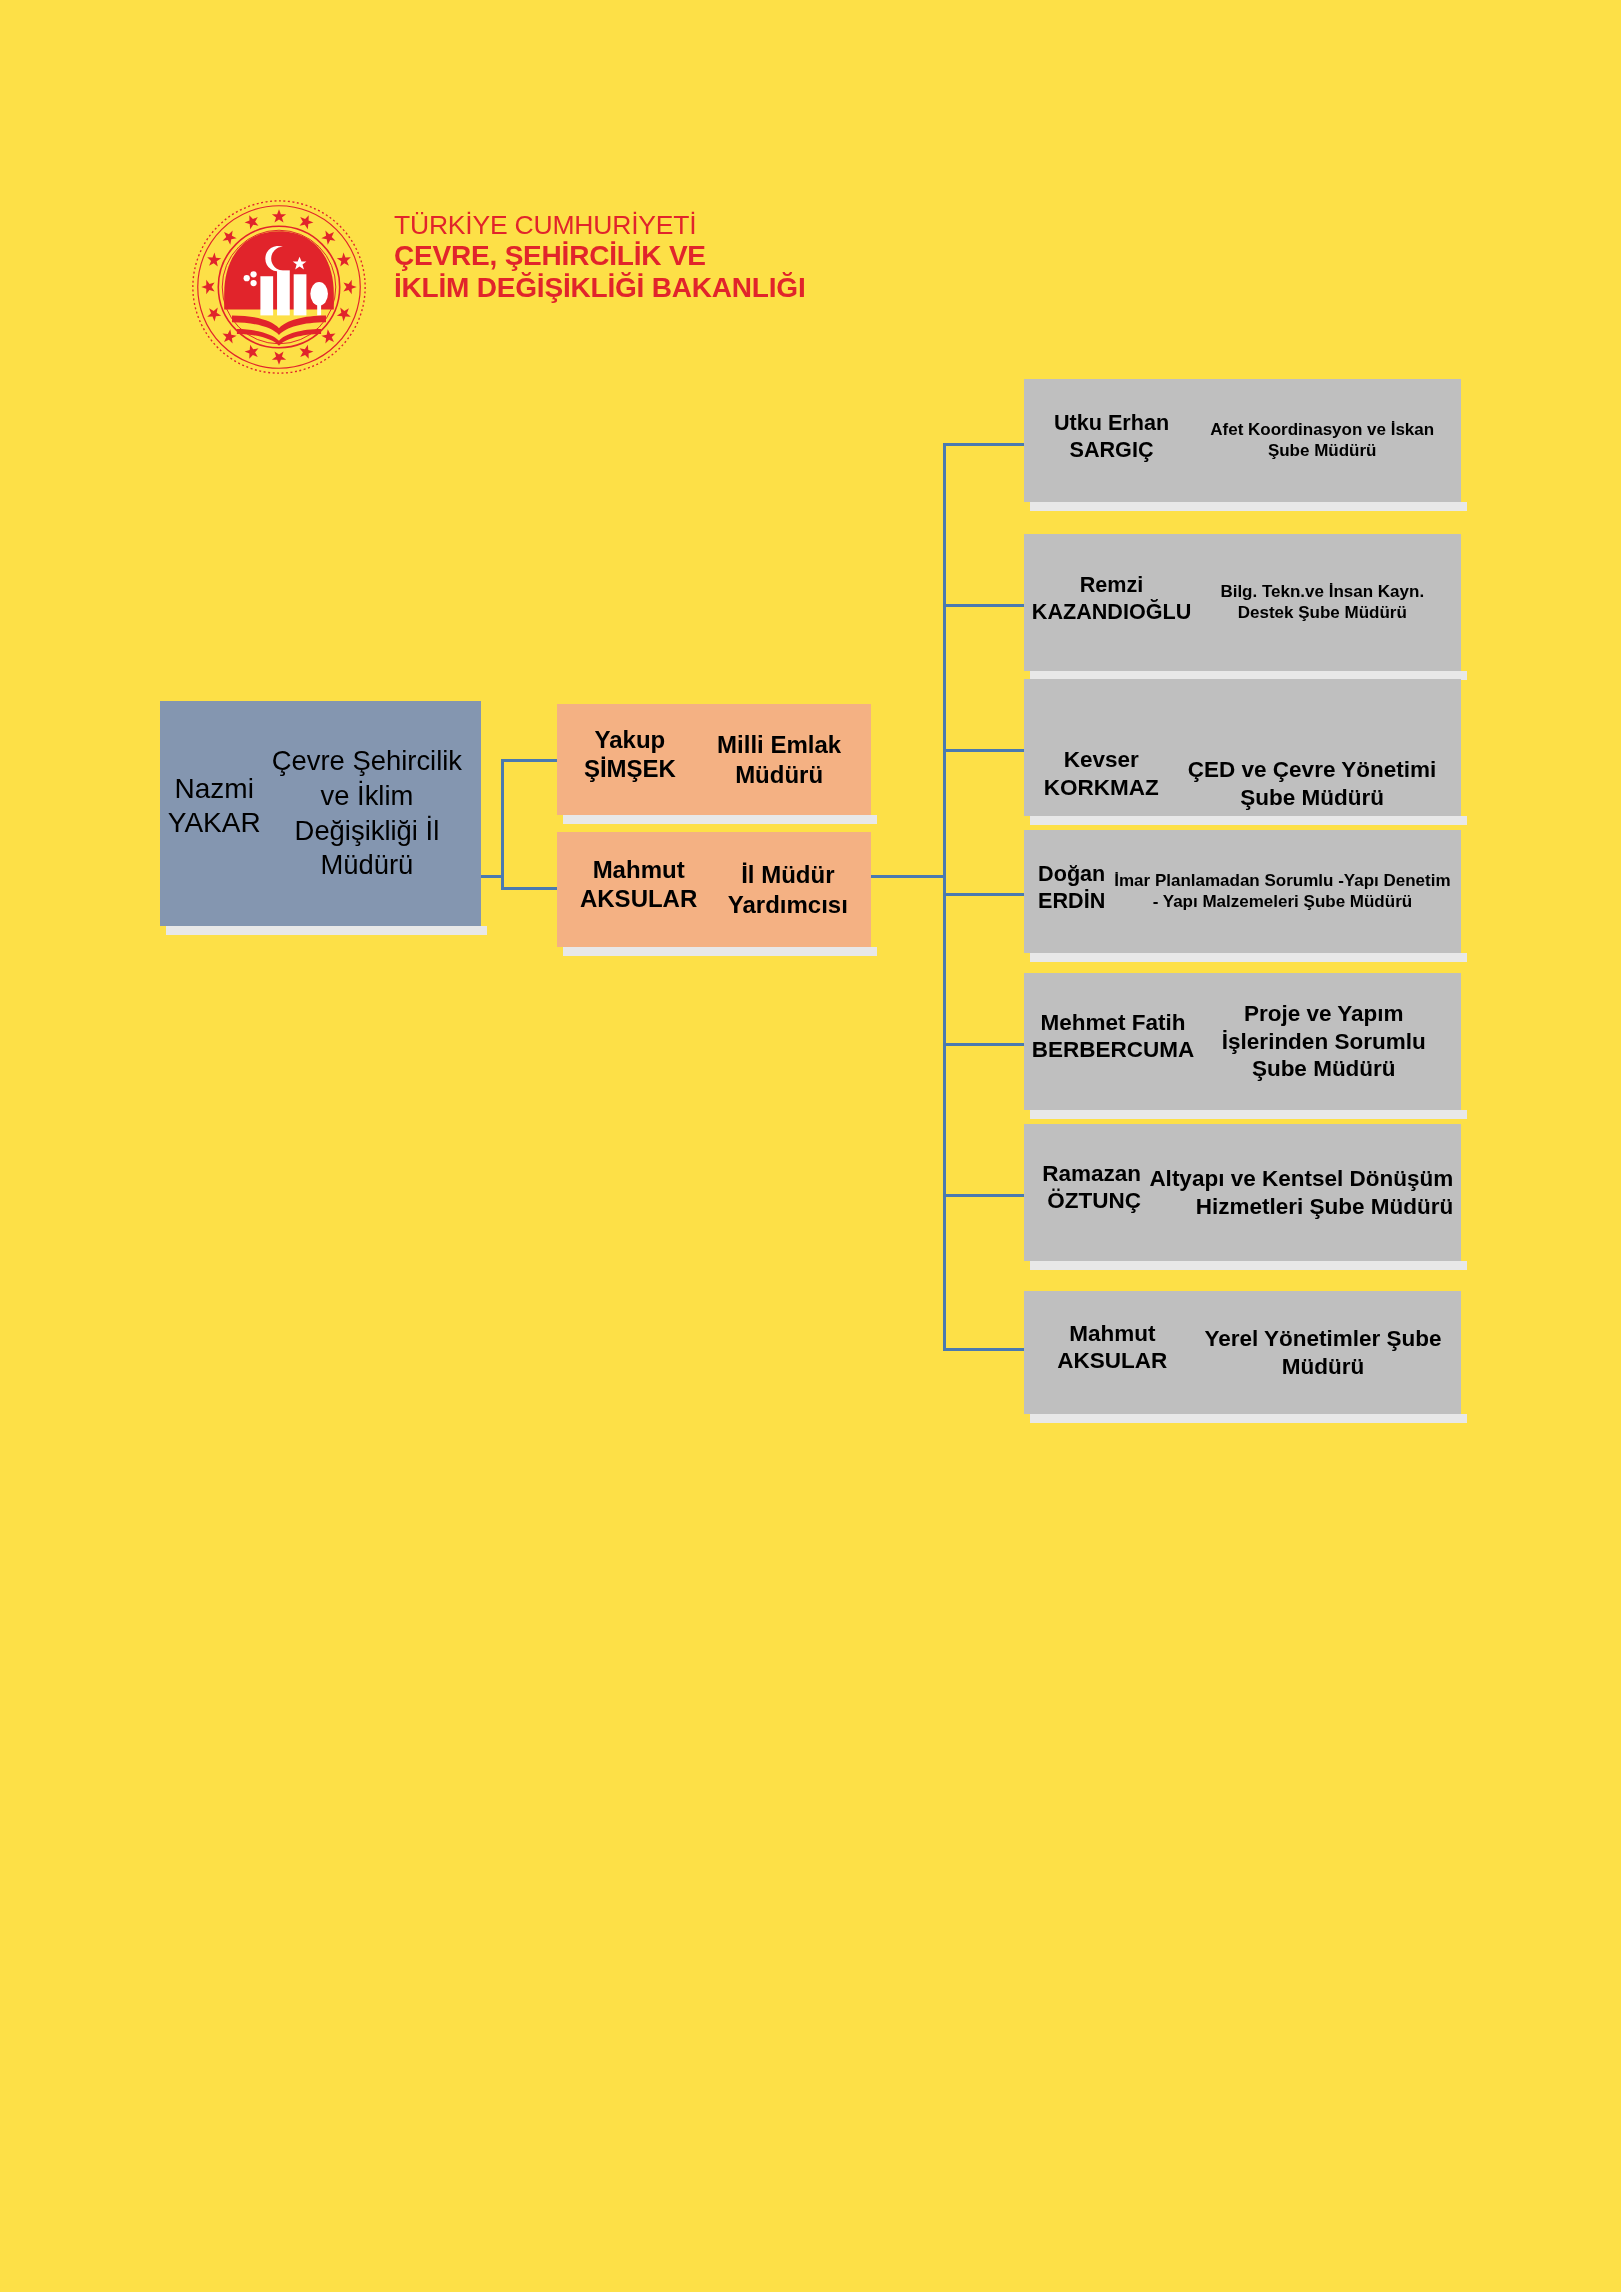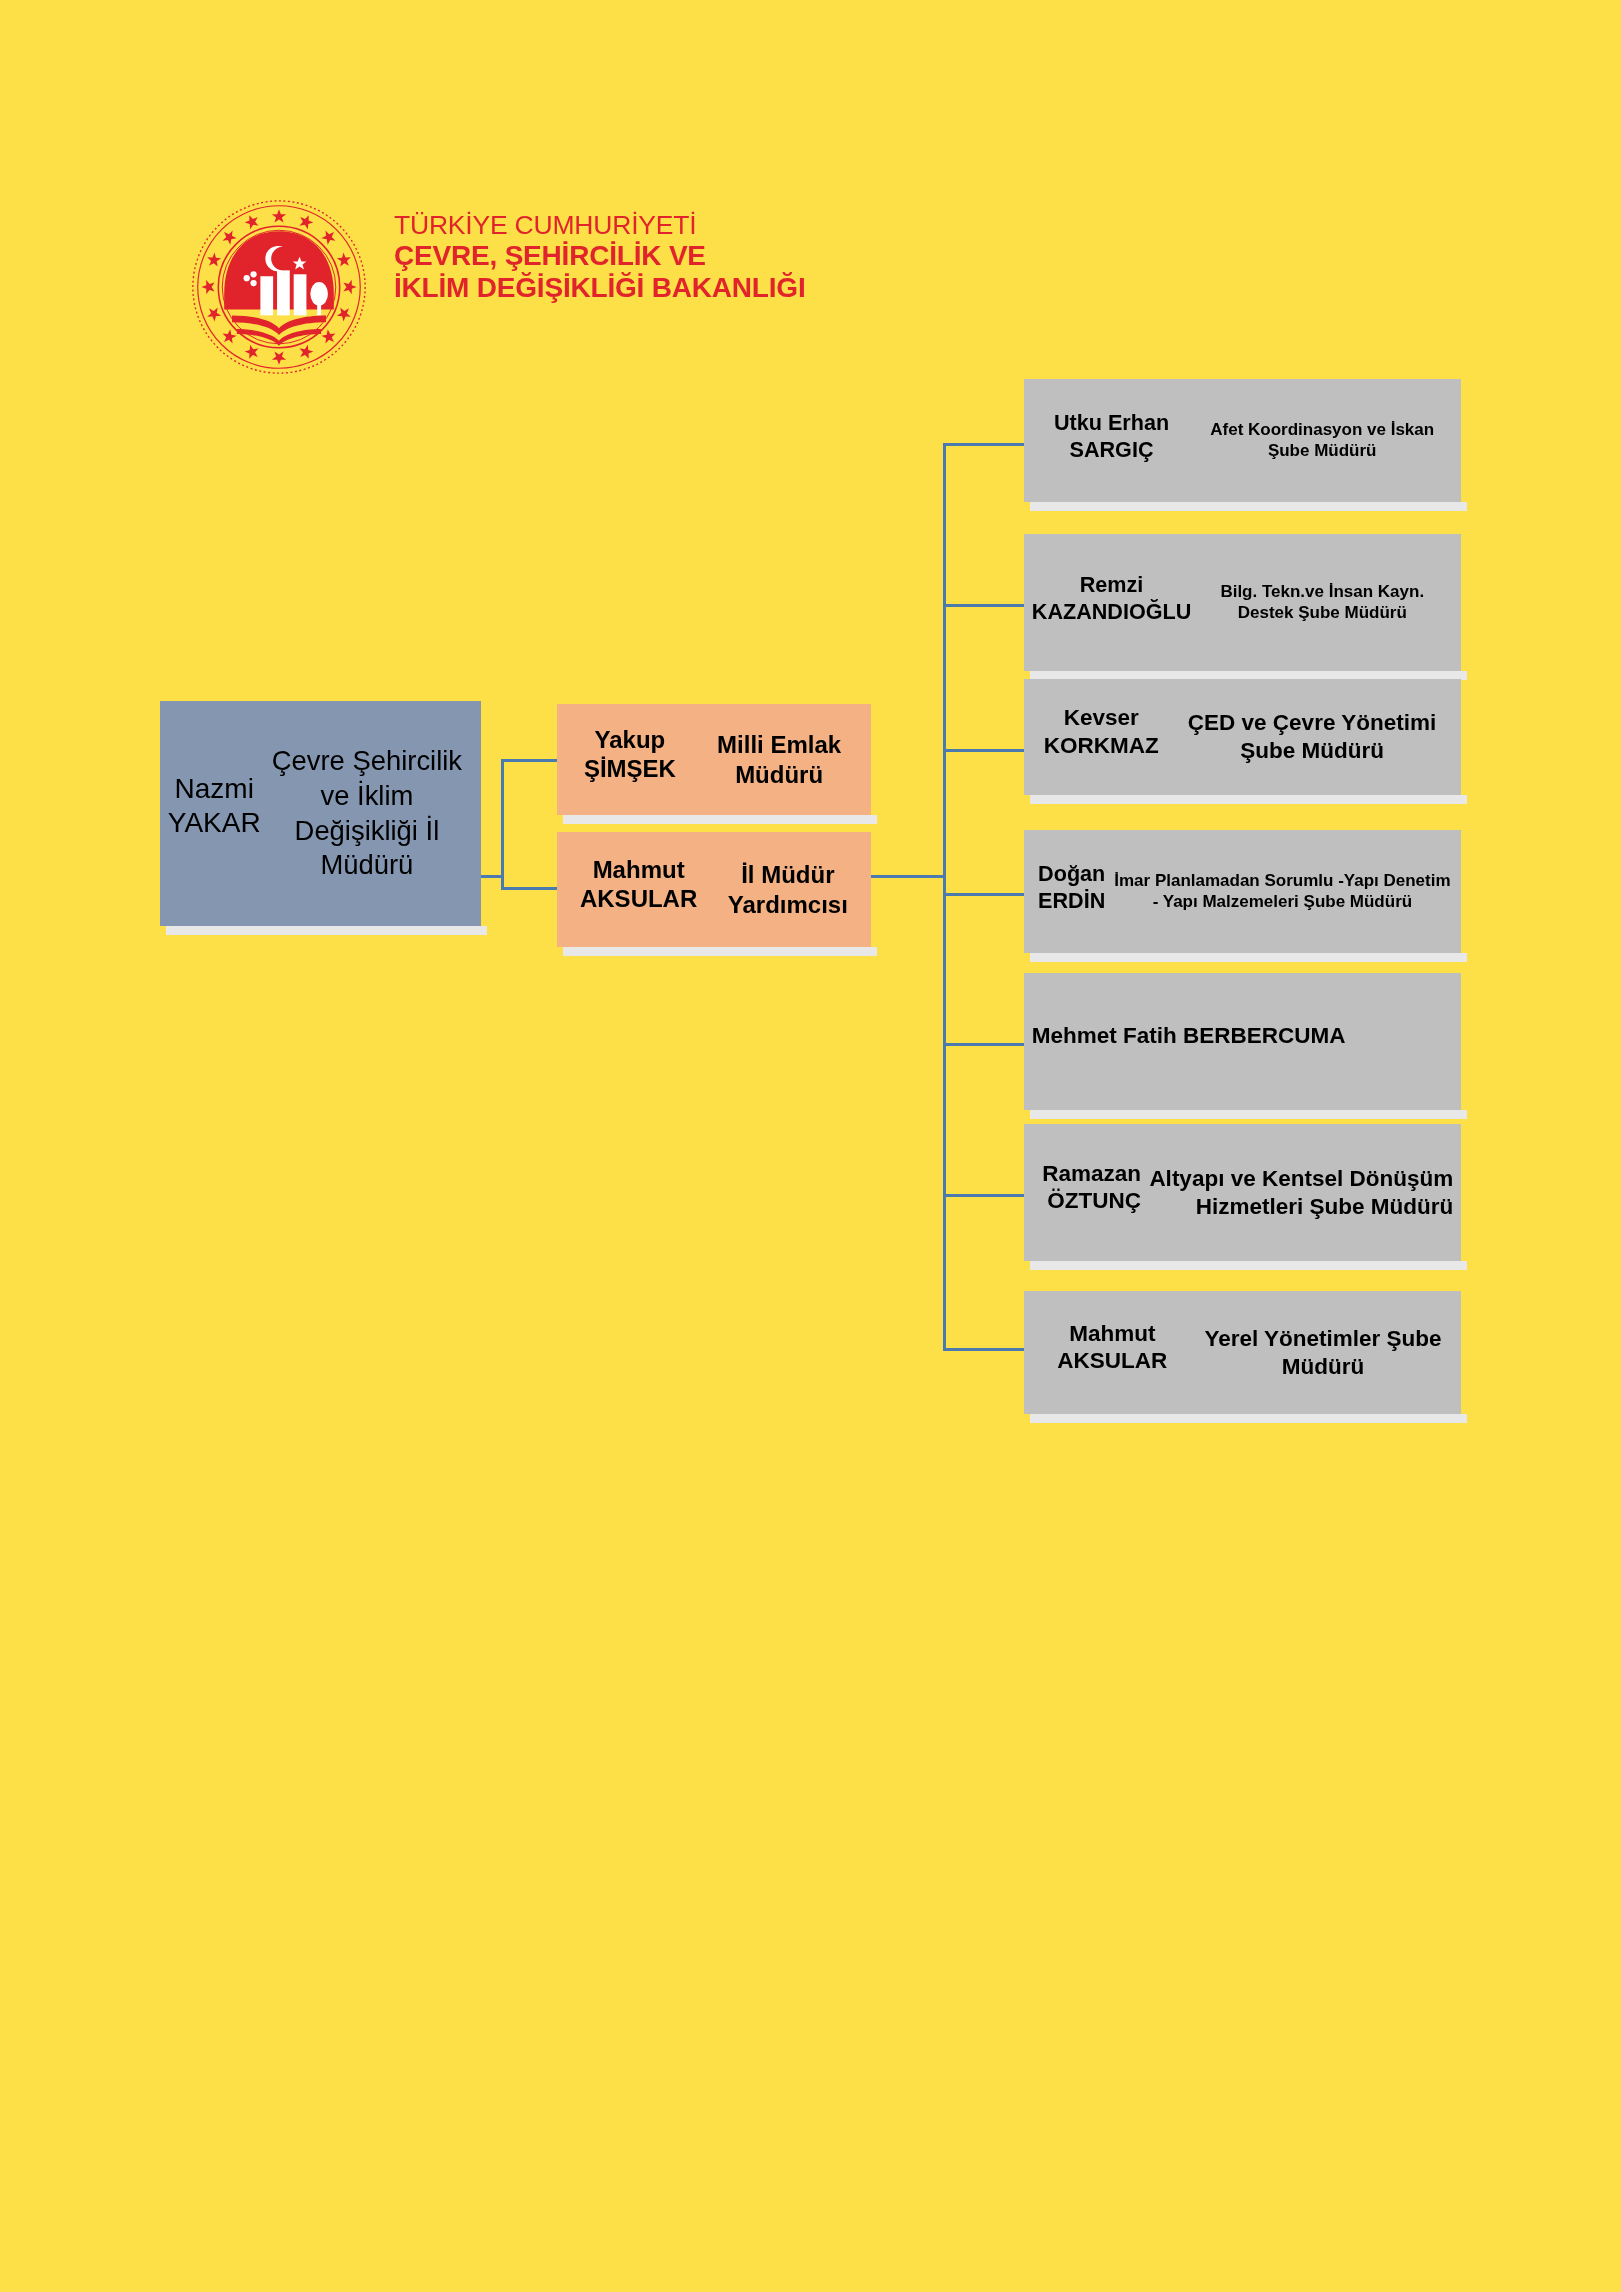--- a/index.html
+++ b/index.html
@@ -275,32 +275,33 @@
   <div class="node node-gray small-title" style="top:379px; height:123px;">
     <div class="name">Utku Erhan SARGIÇ</div>
     <div class="title">Afet Koordinasyon ve İskan  Şube Müdürü</div>
   </div>
 
   <div class="node node-gray small-title" style="top:534px; height:137px;">
     <div class="name">Remzi KAZANDIOĞLU</div>
     <div class="title">Bilg. Tekn.ve İnsan Kayn. Destek Şube Müdürü</div>
   </div>
 
-  <div class="node node-gray big-title" style="top:679px; height:116px;">
+  <div class="node node-gray big-title" style="top:679px; height:137px;align-items:flex-end;">
     <div class="name">Kevser KORKMAZ</div>
     <div class="title">ÇED ve Çevre Yönetimi Şube Müdürü</div>
   </div>
 
   <div class="node node-gray small-title" style="top:830px; height:123px;">
     <div class="name">Doğan ERDİN</div>
     <div class="title">İmar Planlamadan Sorumlu -Yapı Denetim - Yapı Malzemeleri Şube Müdürü</div>
   </div>
 
   <div class="node node-gray big-title" style="top:973px; height:137px;justify-content:space-between;">
     <div class="name">Mehmet Fatih BERBERCUMA</div>
+    <div class="title">Proje ve Yapım İşlerinden Sorumlu Şube Müdürü</div>
   </div>
 
   <div class="node node-gray big-title" style="top:1124px; height:137px;text-align:right;">
     <div class="name">Ramazan ÖZTUNÇ</div>
     <div class="title">Altyapı ve Kentsel Dönüşüm Hizmetleri Şube Müdürü</div>
   </div>
 
   <div class="node node-gray big-title" style="top:1291px; height:123px;">
     <div class="name">Mahmut AKSULAR</div>
     <div class="title">Yerel Yönetimler Şube Müdürü</div>

